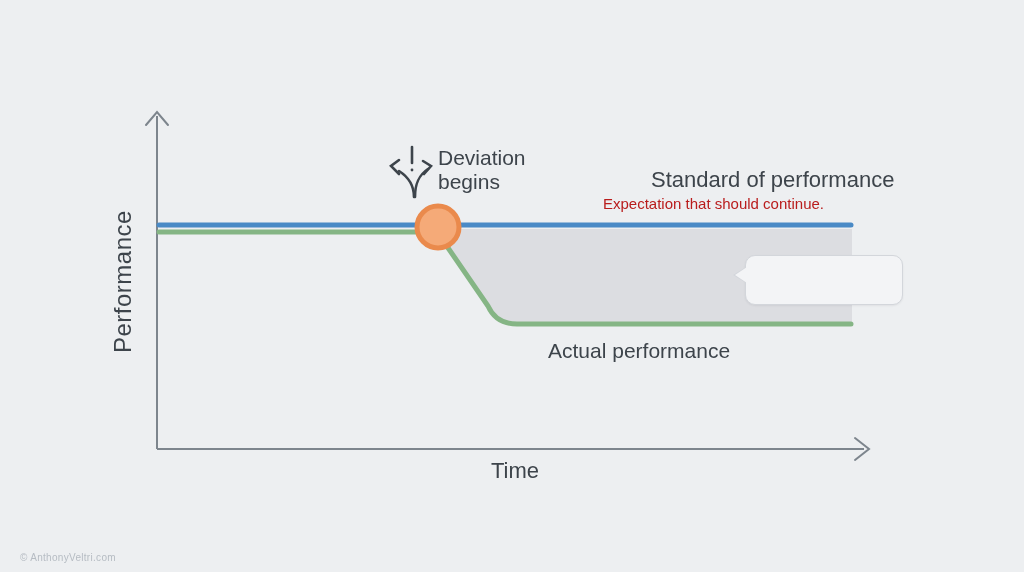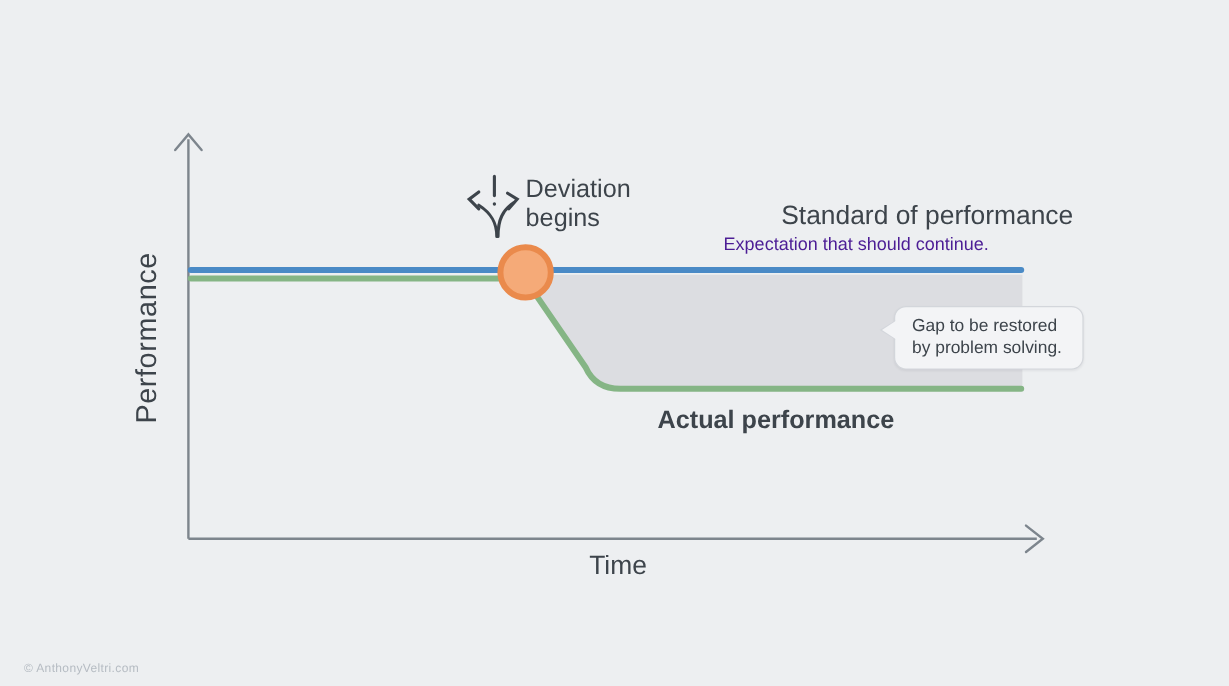--- a/index.html
+++ b/index.html
@@ -29,25 +29,25 @@
   .deviation-label {
     left: 438px; top: 146px; width: 120px;
     font-size: 21px; line-height: 1.12; font-weight: 500;
   }
   .standard-title {
     left: 603px; top: 167px; width: 280px;
     font-size: 22px; font-weight: 500; margin-left: 48px;
   }
   .standard-subtitle {
     left: 603px; top: 195px; width: 280px;
-    font-size: 15px; color: #4c1d95;
+    font-size: 15px; color: #b91c1c;
   }
   .actual-label {
     left: 548px; top: 339px; width: 220px;
-    font-size: 21px; font-weight: 700;
+    font-size: 21px; font-weight: 400;
   }
   .callout {
     position: absolute; left: 745px; top: 255px; width: 158px; min-height: 50px;
     background: var(--callout_bg, #f3f4f6);
     border: 1px solid var(--callout_border, #d3d6db);
     border-radius: 10px;
     padding: 7px 12px 8px 14px;
     font-size: 14.5px; line-height: 1.25;
     color: var(--text_dark, #3d444b);
     box-shadow: 0 1px 2px rgba(60,70,80,0.08);
@@ -104,17 +104,16 @@
 
   <div class="label standard-title">Standard of performance</div>
 
   <div class="label standard-subtitle">Expectation that should continue.</div>
 
   <div class="label actual-label">Actual performance</div>
 
   <div class="callout">
     <span class="tail-border"></span>
     <span class="tail"></span>
-    <span>Gap to be restored by problem solving.</span>
   </div>
 
   <div class="label watermark">© AnthonyVeltri.com</div>
 </div>
 
 </body></html>

